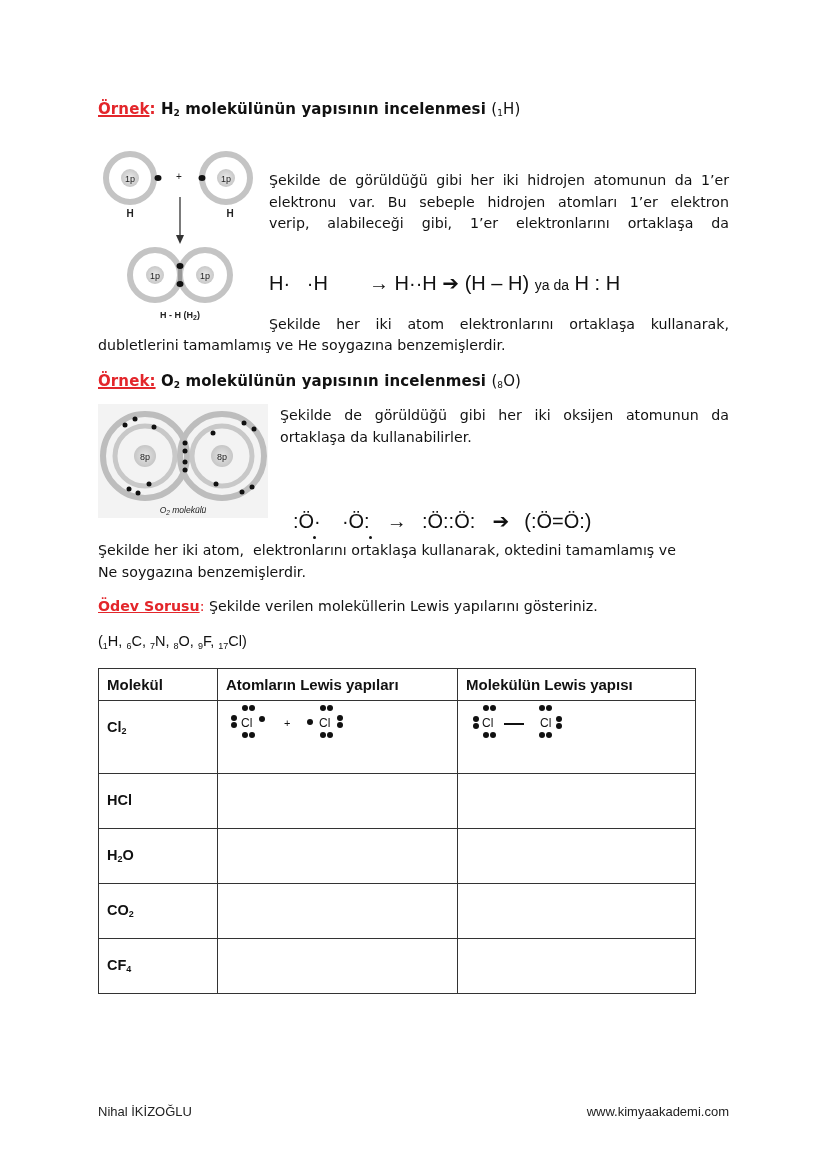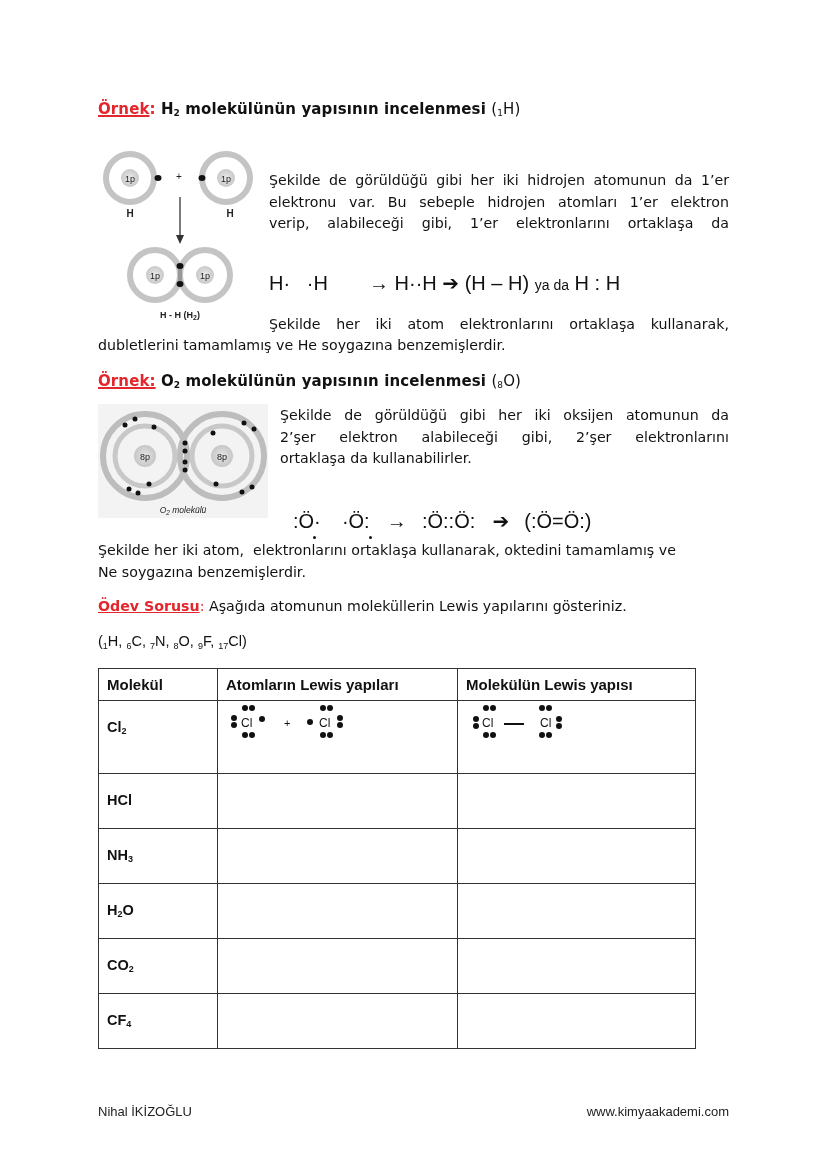--- a/index.html
+++ b/index.html
@@ -147,21 +147,20 @@
     <circle cx="115" cy="29" r="2.5" fill="#111"></circle>
     <circle cx="118" cy="80" r="2.5" fill="#111"></circle>
     <circle cx="144" cy="88" r="2.5" fill="#111"></circle>
       <circle cx="154" cy="83" r="2.5" fill="#111"></circle>
     <text x="85" y="109" font-size="8.5" font-style="italic" font-family="Liberation Sans, sans-serif" text-anchor="middle" fill="#222">O<tspan font-size="6.5" dy="2">2</tspan><tspan dy="-2"> molekülü</tspan></text>
   </svg>
 </div>
 
 <div class="abs para" style="left:280px; top:405px; width:449px;">
   <span class="line">Şekilde de görüldüğü gibi her iki oksijen atomunun da</span>
-  <span class="line">2’şer elektron alabileceği gibi, 2’şer elektronlarını</span>
   <span class="line last">ortaklaşa da kullanabilirler.</span>
 </div>
 
 <div class="abs formula" style="left:293px; top:509px;">
   <span>:Ö·</span>
   <span style="display:inline-block; width:10px;"></span>
   <span>·Ö:</span>
   <span style="display:inline-block; width:6px;"></span>
   <span>→</span>
   <span style="display:inline-block; width:4px;"></span>
@@ -175,21 +174,21 @@
 <div class="abs" style="left:313px; top:536px; width:3px; height:3px; border-radius:50%; background:#111;"></div>
 <div class="abs" style="left:369px; top:536px; width:3px; height:3px; border-radius:50%; background:#111;"></div>
 
 <div class="abs para" style="left:98px; top:540px; width:640px;">
   <span class="line last" style="white-space:pre;">Şekilde her iki atom,  elektronlarını ortaklaşa kullanarak, oktedini tamamlamış ve</span>
   <span class="line last">Ne soygazına benzemişlerdir.</span>
 </div>
 
 <div class="abs" style="left:98px; top:598px; font-size:14.2px; white-space:nowrap;">
   <span style="color:#e3262b; font-weight:bold; text-decoration:underline;margin-top:25px;">Ödev Sorusu</span><span style="color:#e3262b;">:</span>
-  <span>Aşağıda atomunun moleküllerin Lewis yapılarını gösteriniz.</span>
+  <span>Şekilde verilen moleküllerin Lewis yapılarını gösteriniz.</span>
 </div>
 
 <div class="abs" style="left:98px; top:633px; font-family:'Liberation Sans', sans-serif; font-size:14.5px; white-space:nowrap;">
   (<span class="sub-sm">1</span><span>H</span>,
   <span class="sub-sm">6</span><span>C</span>,
   <span class="sub-sm">7</span><span>N</span>,
   <span class="sub-sm">8</span><span>O</span>,
   <span class="sub-sm">9</span><span>F</span>,
   <span class="sub-sm">17</span><span>Cl</span>)
 </div>
@@ -246,25 +245,20 @@
             <span class="dot" style="left:98px; top:22px;"></span>
       </div>
     </td>
   </tr>
   <tr class="rowH">
     <td class="mol"><span>HCl</span></td>
     <td></td>
     <td></td>
   </tr>
   <tr class="rowH">
-    <td class="mol"><span>NH</span><span class="sub">3</span></td>
-    <td></td>
-    <td></td>
-  </tr>
-  <tr class="rowH">
     <td class="mol"><span>H</span><span class="sub">2</span><span>O</span></td>
     <td></td>
     <td></td>
   </tr>
   <tr class="rowH">
     <td class="mol"><span>CO</span><span class="sub">2</span></td>
     <td></td>
     <td></td>
   </tr>
   <tr class="rowH">

